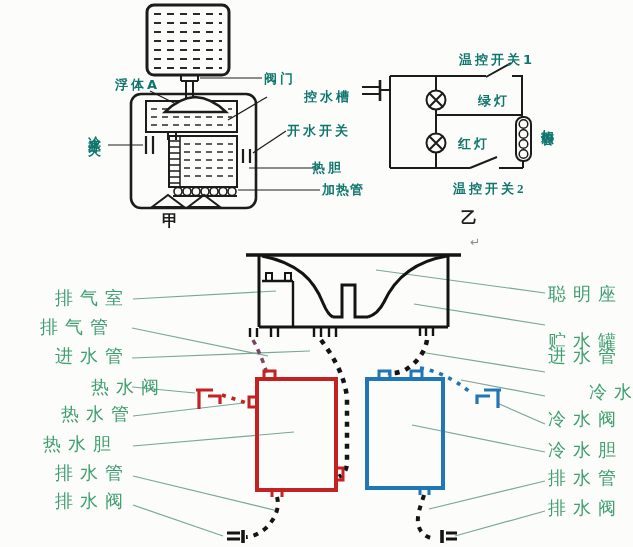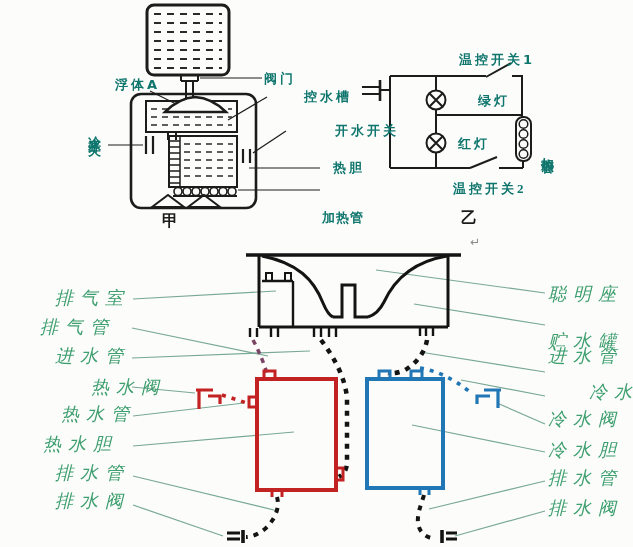--- a/index.html
+++ b/index.html
@@ -3,25 +3,25 @@
 <meta charset="utf-8">
 <style>
   html,body{margin:0;padding:0;background:#ffffff;}
   .stage{
     position:relative;width:633px;height:547px;overflow:hidden;
     background:#fcfcfa;font-family:"DejaVu Sans",sans-serif;
   }
   .stage svg{position:absolute;left:0;top:0;}
   .lbl{position:absolute;color:#0f766e;font-weight:bold;font-size:13px;
        letter-spacing:3px;line-height:1;white-space:nowrap;}
-  .lbl-sm{letter-spacing:1px;margin-top:28px;}
+  .lbl-sm{letter-spacing:1px;}
   .lbl-v{writing-mode:vertical-rl;text-orientation:upright;letter-spacing:2px;}
   .cap{position:absolute;color:#1c1c1c;font-weight:bold;font-size:16px;line-height:1;}
   .green{position:absolute;color:#3d9e6e;font-size:18px;font-weight:500;
-         letter-spacing:7px;line-height:1;white-space:nowrap;font-style:italic;}
+         letter-spacing:7px;line-height:1;white-space:nowrap;}
   .retmark{position:absolute;color:#8a8a8a;font-size:12px;line-height:1;}
 </style>
 </head>
 <body>
 
 <div class="stage">
 
   <svg width="633" height="547" viewBox="0 0 633 547">
 
     <g stroke="#1c1c1c" stroke-width="1.2" fill="none">
@@ -208,22 +208,22 @@
     <g stroke="#141414" stroke-width="3.2" fill="none">
       <path d="M446,533 H457 M446,539 H457"></path>
       <path d="M442,530 V543" stroke-width="3.6"></path>
     </g>
   </svg>
 
   <span class="lbl" style="left:115px;top:78px;text-align:center;">浮体A</span>
   <span class="lbl" style="left:264px;top:72px;">阀门</span>
   <span class="lbl" style="left:268px;top:90px;margin-left:36px;">控水槽</span>
   <span class="lbl lbl-v" style="left:88px;top:126px;">冷水开关</span>
-  <span class="lbl" style="left:287px;top:124px;margin-left:48px;">开水开关</span>
-  <span class="lbl" style="left:333px;top:161px;">热胆</span>
+  <span class="lbl" style="left:287px;top:124px;">开水开关</span>
+  <span class="lbl" style="left:312px;top:161px;">热胆</span>
   <span class="lbl lbl-sm" style="left:322px;top:183px;">加热管</span>
   <span class="cap" style="left:162px;top:213px;">甲</span>
 
   <span class="lbl" style="left:459px;top:53px;">温控开关1</span>
   <span class="lbl" style="left:458px;top:94px;padding-left:20px;">绿灯</span>
   <span class="lbl" style="left:458px;top:137px;">红灯</span>
   <span class="lbl lbl-v lbl-sm" style="left:541px;top:119px;">加热管</span>
   <span class="lbl" style="left:453px;top:182px;font-family:Liberation Serif, serif;">温控开关2</span>
   <span class="cap" style="left:461px;top:210px;">乙</span>
   <span class="retmark" style="left:470px;top:236px;">↵</span>

